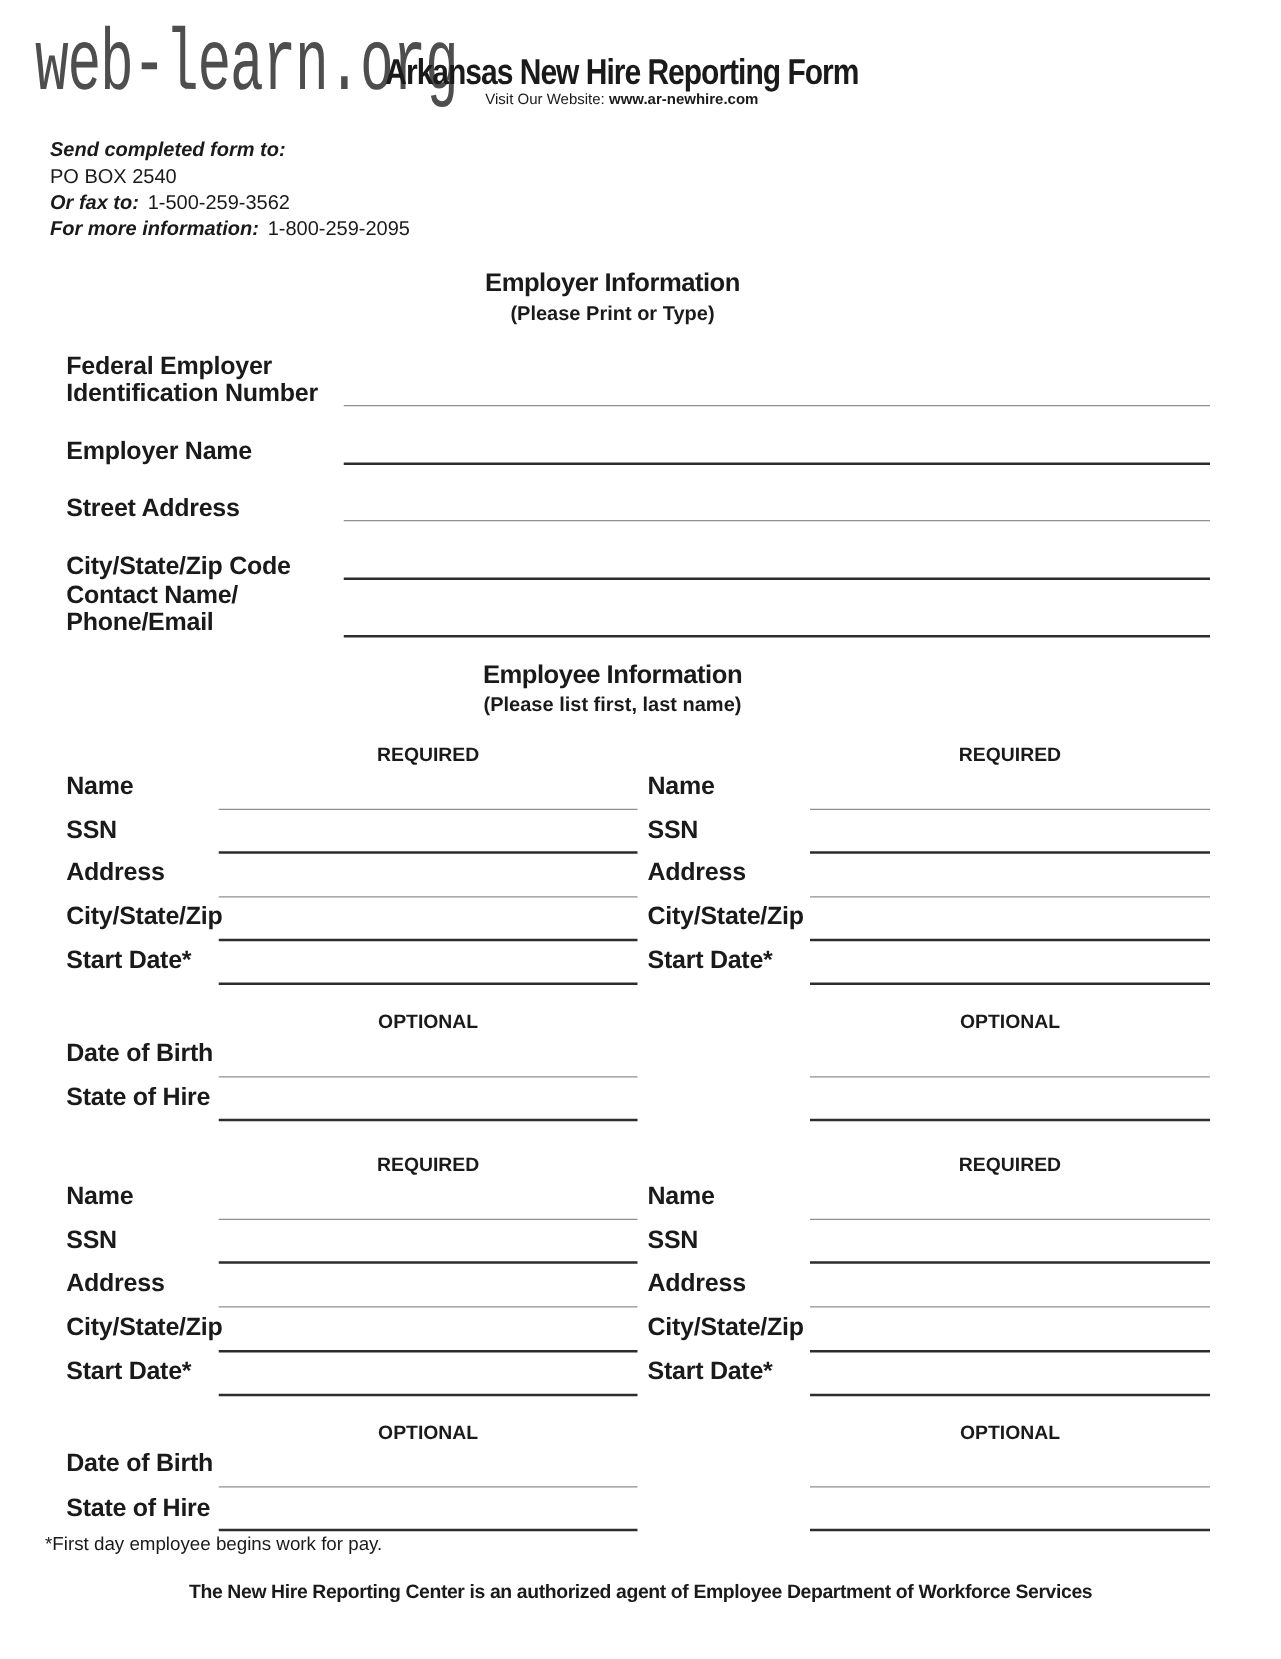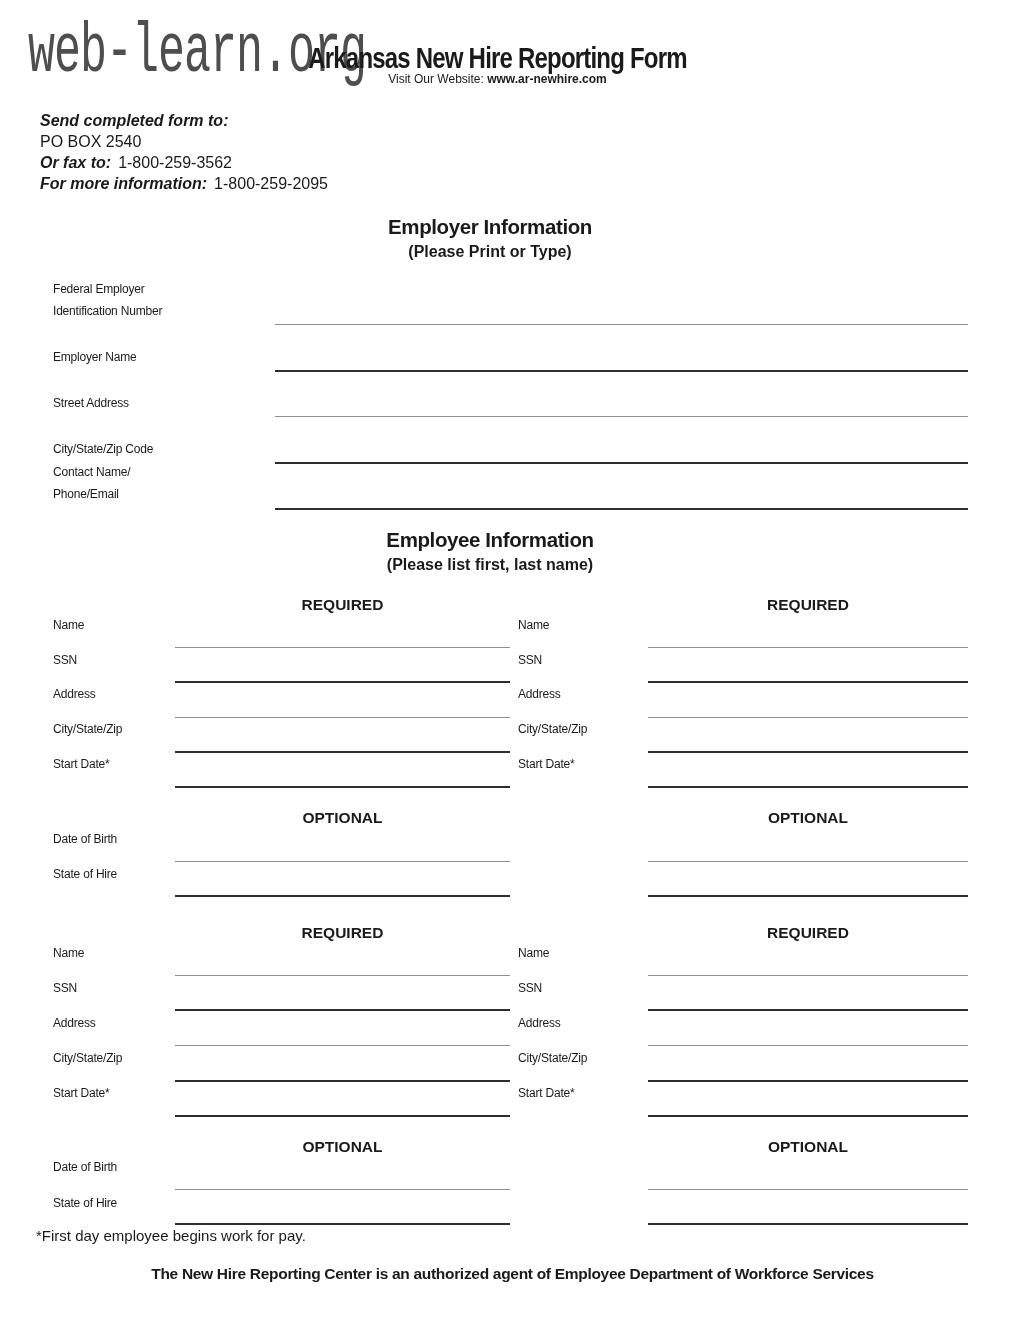--- a/index.html
+++ b/index.html
@@ -19,21 +19,21 @@
     transform:scaleY(1.2);transform-origin:center top;
   }
   .subtitle{position:absolute;top:72px;left:0;width:995px;text-align:center;font-size:12px;z-index:2;}
   .subtitle .url{font-weight:bold;}
   .mailing{position:absolute;left:40px;top:110px;font-size:16px;line-height:21px;}
   .it{font-style:italic;font-weight:bold;}
   .num{margin-left:7px;}
   .sechead{position:absolute;left:0;width:980px;text-align:center;font-weight:bold;white-space:nowrap;}
   .h1{font-size:20.5px;letter-spacing:-0.4px;}
   .h2{font-size:16px;}
-  .lbl{position:absolute;font-weight:normal;font-size:12px;letter-spacing:-0.2px;white-space:nowrap;}
+  .lbl{position:absolute;font-weight:bold;font-size:20px;letter-spacing:-0.2px;white-space:nowrap;}
   .lx-emp{left:53px;}
   .lx-l{left:53px;}
   .lx-r{left:518px;}
   .reqopt{position:absolute;font-weight:bold;font-size:15.5px;text-align:center;white-space:nowrap;}
   .ro-l{left:175px;width:335px;}
   .ro-r{left:648px;width:320px;}
   .uline{position:absolute;height:14px;cursor:text;}
   .ul-emp{left:275px;width:693px;}
   .ul-l{left:175px;width:335px;}
   .ul-r{left:648px;width:320px;}
@@ -50,21 +50,21 @@
 
   <div class="watermark">web-learn.org</div>
   <div class="title">Arkansas New Hire Reporting Form</div>
   <div class="subtitle">
     <span>Visit Our Website: </span><span class="url">www.ar-newhire.com</span>
   </div>
 
   <div class="mailing">
     <div class="it">Send completed form to:</div>
     <div>PO BOX 2540</div>
-    <div><span class="it">Or fax to:</span><span class="num">1-800-259-3562</span></div>
+    <div><span class="it">Or fax to:</span><span class="num">1-500-259-3562</span></div>
     <div><span class="it">For more information:</span><span class="num">1-800-259-2095</span></div>
   </div>
 
   <div class="sechead h2" style="top:243px">(Please Print or Type)</div>
   <div class="sechead h1" style="top:215px">Employer Information</div>
 
   <div class="lbl lx-emp" style="top:282px">Federal Employer</div>
   <div class="lbl lx-emp" style="top:304px">Identification Number</div>
   <div class="uline ul-emp t1" style="top:310px"></div>
 

